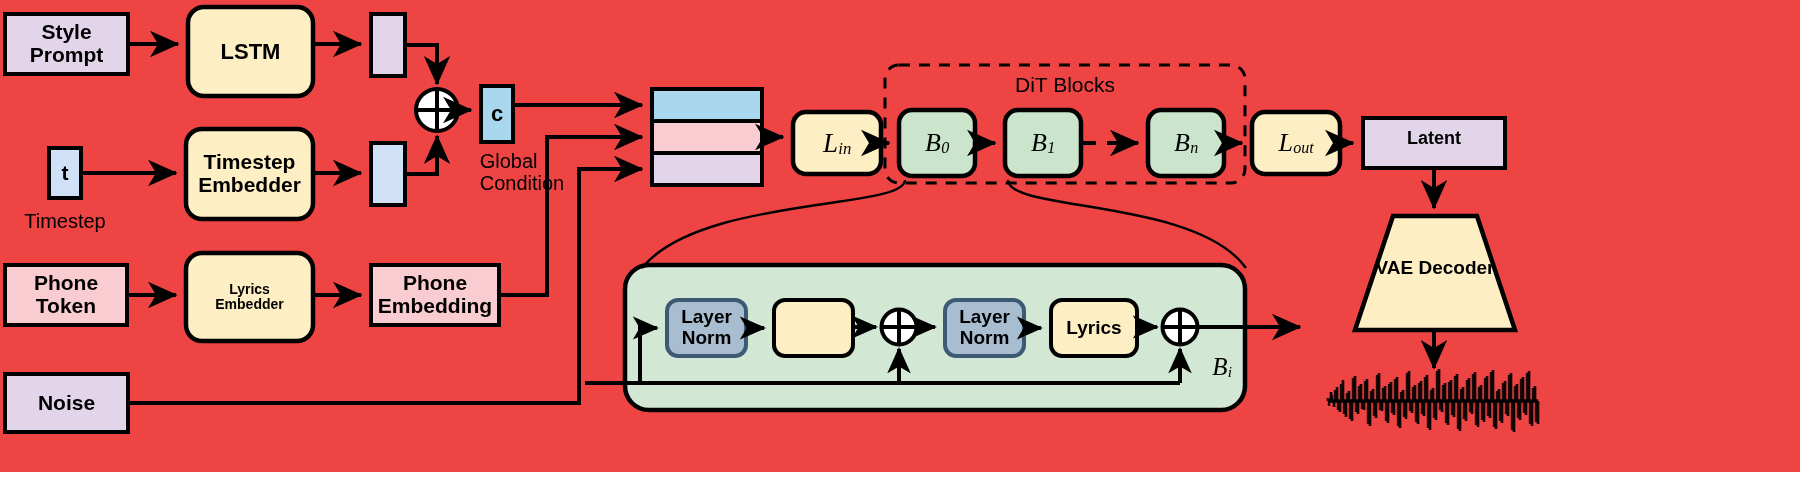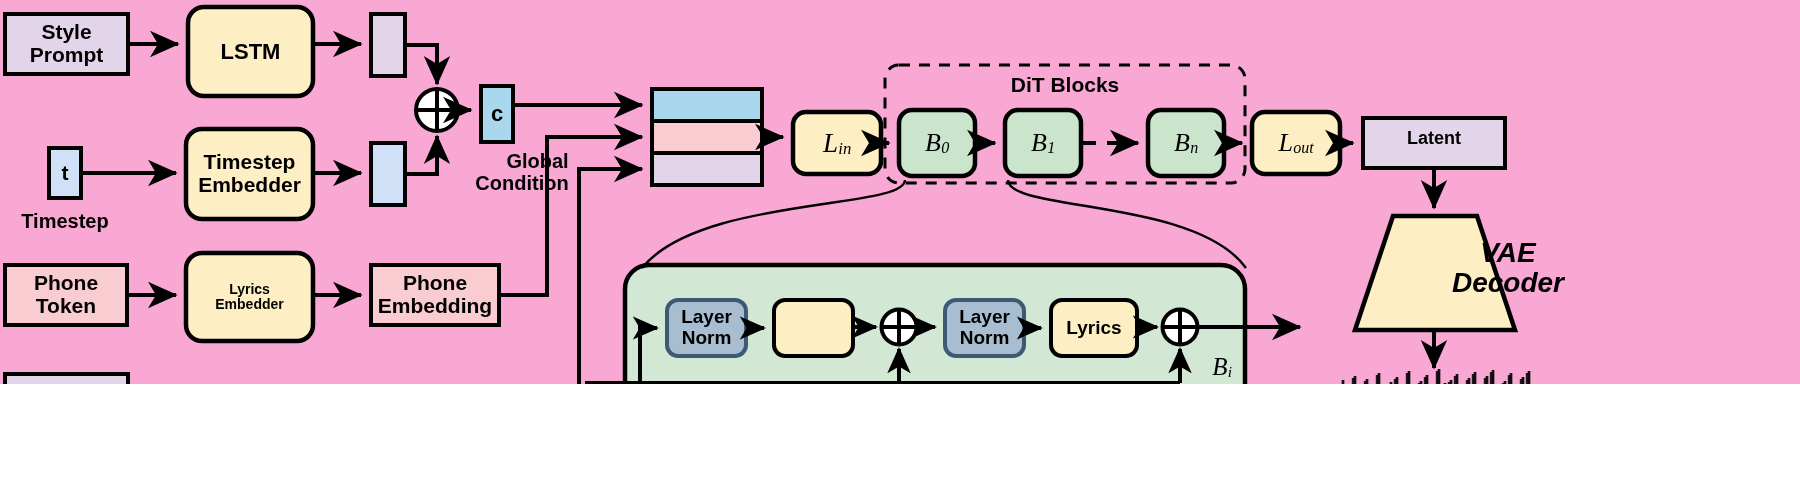--- a/index.html
+++ b/index.html
@@ -1,33 +1,33 @@
 <!DOCTYPE html>
 <html><head>
 <meta charset="utf-8">
 <style>
   html,body{margin:0;padding:0;background:#ffffff;}
   body{font-family:"Liberation Sans",sans-serif;}
-  #stage{position:relative;width:1800px;height:384px;background:#f9a8d4;overflow:hidden;}
+  #stage{position:relative;width:1800px;height:472px;background:#ef4444;overflow:hidden;}
   #svgroot{position:absolute;left:0;top:0;width:1800px;height:504px;}
   .nodeLabel{
     position:absolute;display:flex;align-items:center;justify-content:center;
     text-align:center;font-weight:bold;color:#000;pointer-events:none;
     line-height:1.08;font-family:"Liberation Sans",sans-serif;
   }
   .mathLabel{
     position:absolute;display:flex;align-items:center;justify-content:center;
     text-align:center;color:#000;pointer-events:none;
     font-family:"Liberation Serif",serif;font-style:italic;
   }
   .mathLabel sub{font-size:62%;font-style:italic;vertical-align:baseline;
     position:relative;top:.34em;left:.02em;}
   .freeText{
     position:absolute;display:flex;align-items:center;justify-content:center;
-    text-align:right;font-weight:bold;color:#000;pointer-events:none;
+    text-align:left;font-weight:normal;color:#000;pointer-events:none;
     font-family:"Liberation Sans",sans-serif;line-height:1.1;
   }
 </style>
 </head>
 <body>
 
 <div id="stage">
 
   <svg id="svgroot" viewBox="0 0 1800 504">
     <defs>
@@ -253,21 +253,21 @@
       <sub>n</sub>
   </div>
 
   <div class="mathLabel" style="left:1252px;top:112px;width:88px;height:62px;font-size:26px;">
     <span>L</span>
       <sub>out</sub>
   </div>
 
   <div class="nodeLabel" style="left:1363px;top:114px;width:142px;height:50px;font-size:18px;">Latent</div>
 
-  <div class="nodeLabel" style="left:1428px;top:248px;width:160px;height:40px;font-size:28px;font-style:italic;">VAE Decoder</div>
+  <div class="nodeLabel" style="left:1355px;top:248px;width:160px;height:40px;font-size:19px;">VAE Decoder</div>
 
   <div class="nodeLabel" style="left:667px;top:300px;width:79px;height:56px;font-size:19px;white-space:pre-line;">Layer
 Norm</div>
 
 
   <div class="nodeLabel" style="left:945px;top:300px;width:79px;height:56px;font-size:19px;white-space:pre-line;">Layer
 Norm</div>
 
   <div class="nodeLabel" style="left:1051px;top:300px;width:86px;height:56px;font-size:19px;">Lyrics</div>
 

